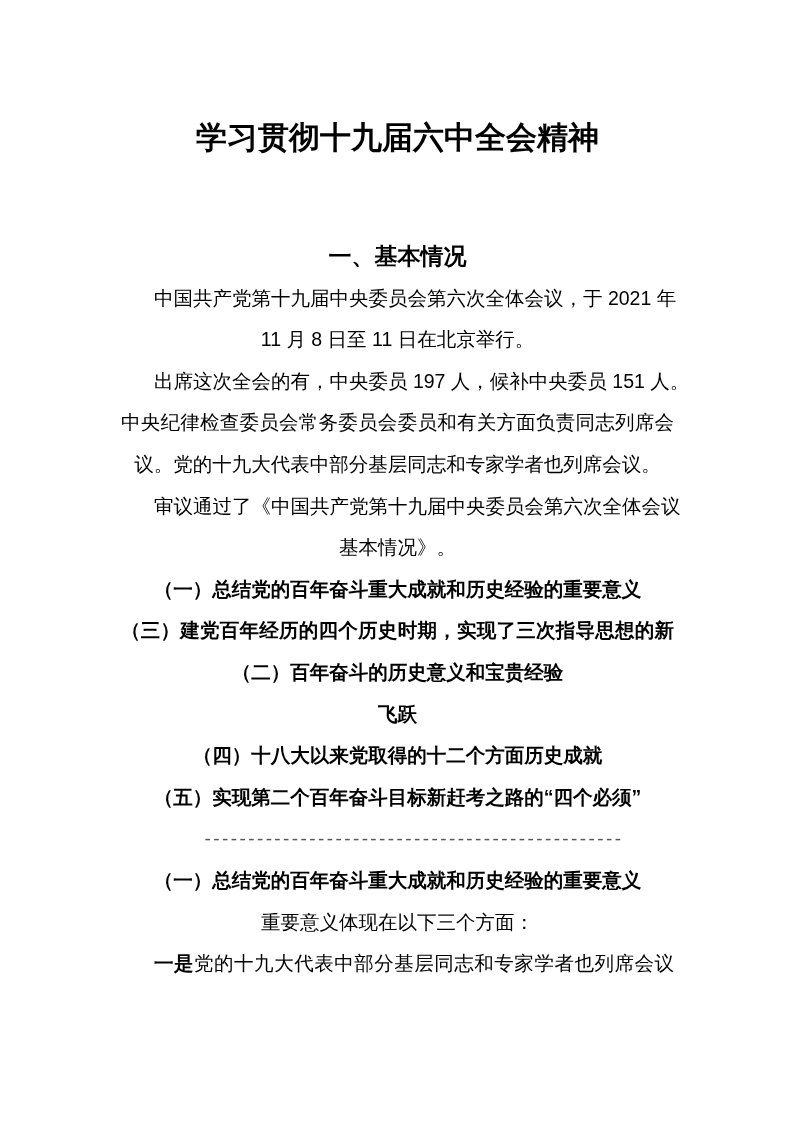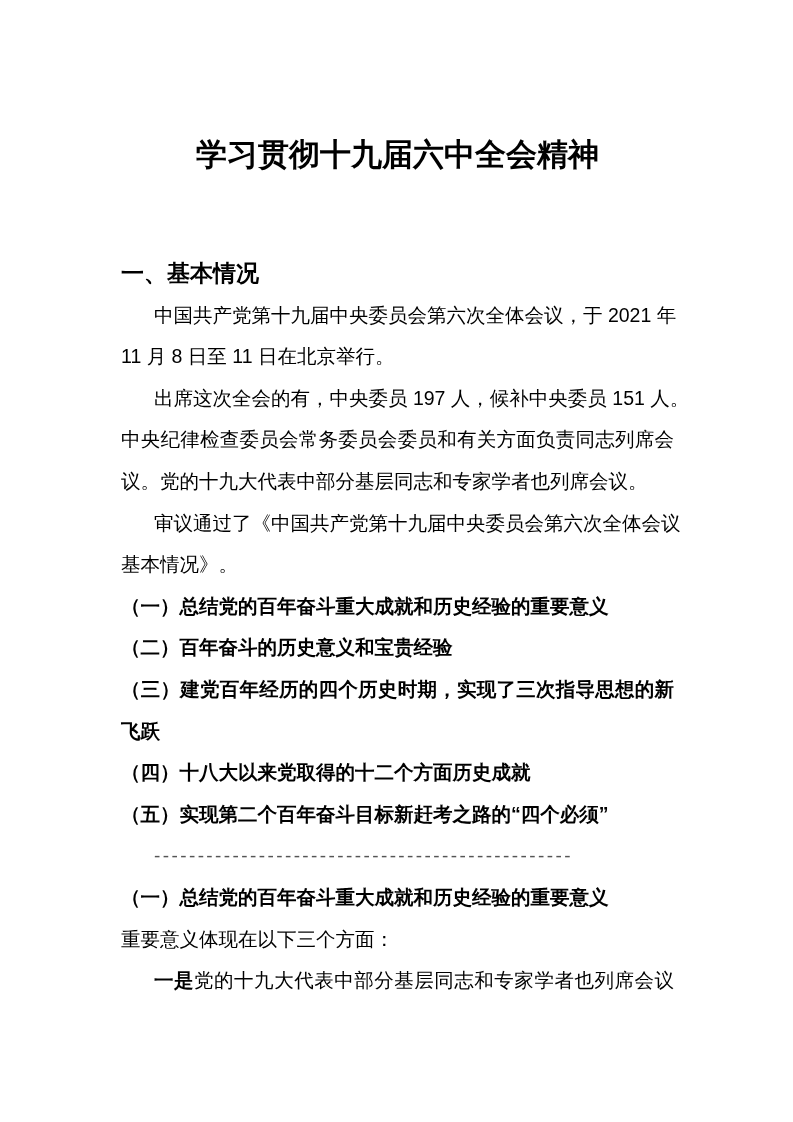--- a/index.html
+++ b/index.html
@@ -4,36 +4,36 @@
 <style>
   html,body { margin:0; padding:0; background:#ffffff; }
   .page {
     position:relative;
     width:793px; height:1122px;
     background:#ffffff;
     color:#000000;
     font-family:"Liberation Sans","DejaVu Sans",sans-serif;
     overflow:hidden;
   }
-  .content { padding:0 119px 0 121px;margin-top:33px; }
+  .content { padding:16px 119px 0 121px; }
   .doc-title {
     padding-top:100px;
     font-size:31px;
     font-weight:700;
     line-height:44px;
     text-align:center;
     white-space:nowrap;
   }
   .body-lines { margin-top:76px; }
   .line {
     font-size:19.5px;
     line-height:41.6px;
     height:41.6px;
     white-space:nowrap;
-    text-align:left;
+    text-align:center;
   }
   .h2 { font-size:23px; font-weight:700; }
   .bold { font-weight:700; }
   .indent { text-indent:33px; }
   .fill { text-align:justify; text-align-last:justify; }
   .divider-line {
     color:#555555;
     font-size:19px;
     letter-spacing:2.4px;
     text-indent:33px;
@@ -56,22 +56,22 @@
 
       <div class="line indent fill">出席这次全会的有，中央委员 197 人，候补中央委员 151 人。</div>
       <div class="line fill">中央纪律检查委员会常务委员会委员和有关方面负责同志列席会</div>
       <div class="line">议。党的十九大代表中部分基层同志和专家学者也列席会议。</div>
 
 
       <div class="line indent fill">审议通过了《中国共产党第十九届中央委员会第六次全体会议</div>
       <div class="line">基本情况》。</div>
 
       <div class="line bold">（一）总结党的百年奋斗重大成就和历史经验的重要意义</div>
+      <div class="line bold fill">（三）建党百年经历的四个历史时期，实现了三次指导思想的新</div>
       <div class="line bold">（二）百年奋斗的历史意义和宝贵经验</div>
-      <div class="line bold fill">（三）建党百年经历的四个历史时期，实现了三次指导思想的新</div>
       <div class="line bold">飞跃</div>
       <div class="line bold">（四）十八大以来党取得的十二个方面历史成就</div>
       <div class="line bold">（五）实现第二个百年奋斗目标新赶考之路的“四个必须”</div>
 
       <div class="line divider-line">------------------------------------------------</div>
 
       <div class="line bold">（一）总结党的百年奋斗重大成就和历史经验的重要意义</div>
       <div class="line">重要意义体现在以下三个方面：</div>
 
       <div class="line indent fill">

